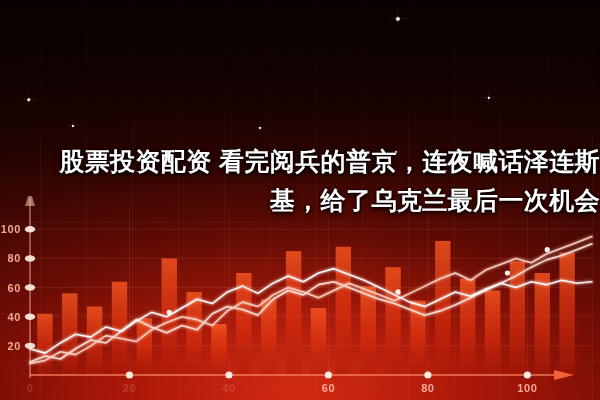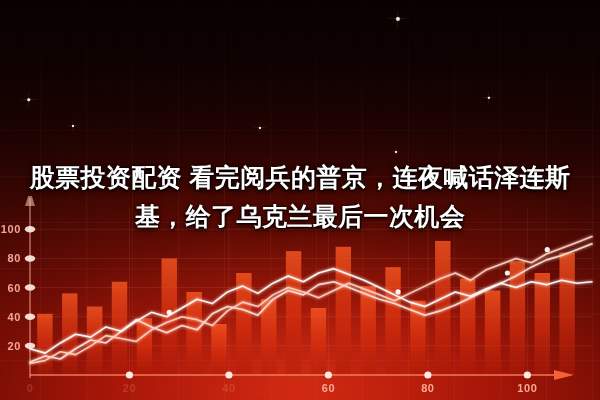--- a/index.html
+++ b/index.html
@@ -76,23 +76,23 @@
     font-size: 11px;
     font-weight: 700;
     letter-spacing: .6px;
     opacity: .92;
   }
   .axis-label.dim { opacity: .20; }
 
   
   #headline {
     position: absolute;
-    left: 0; top: 158px;
+    left: 0; top: 142px;
     width: 600px;
-    text-align: center;
+    text-align: right;
     color: #ffffff;
     font-family: "Liberation Sans", sans-serif;
     font-size: 25px;
     font-weight: 700;
     line-height: 39px;
     letter-spacing: .4px;
     text-shadow:
       0 0 2px rgba(0,0,0,.95),
       0 1px 3px rgba(0,0,0,.95),
       0 2px 7px rgba(0,0,0,.8);

